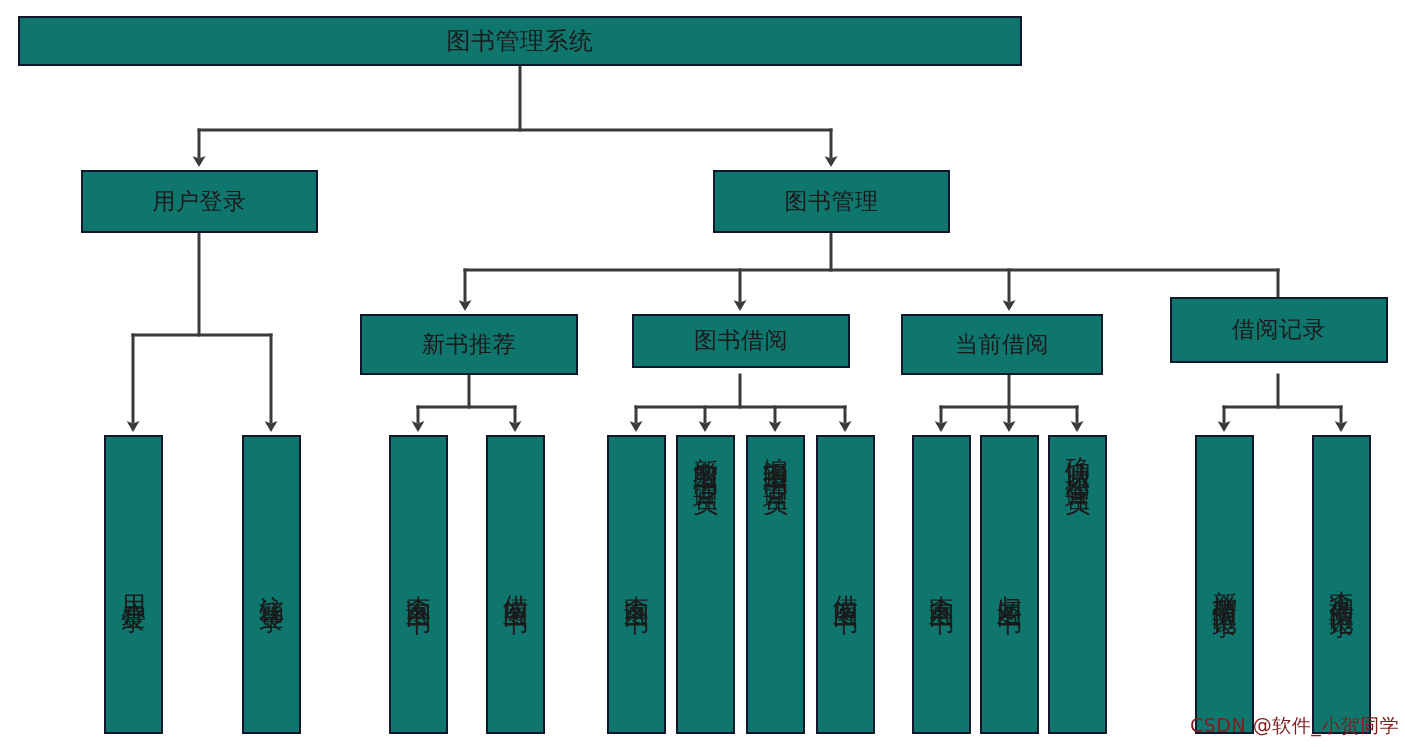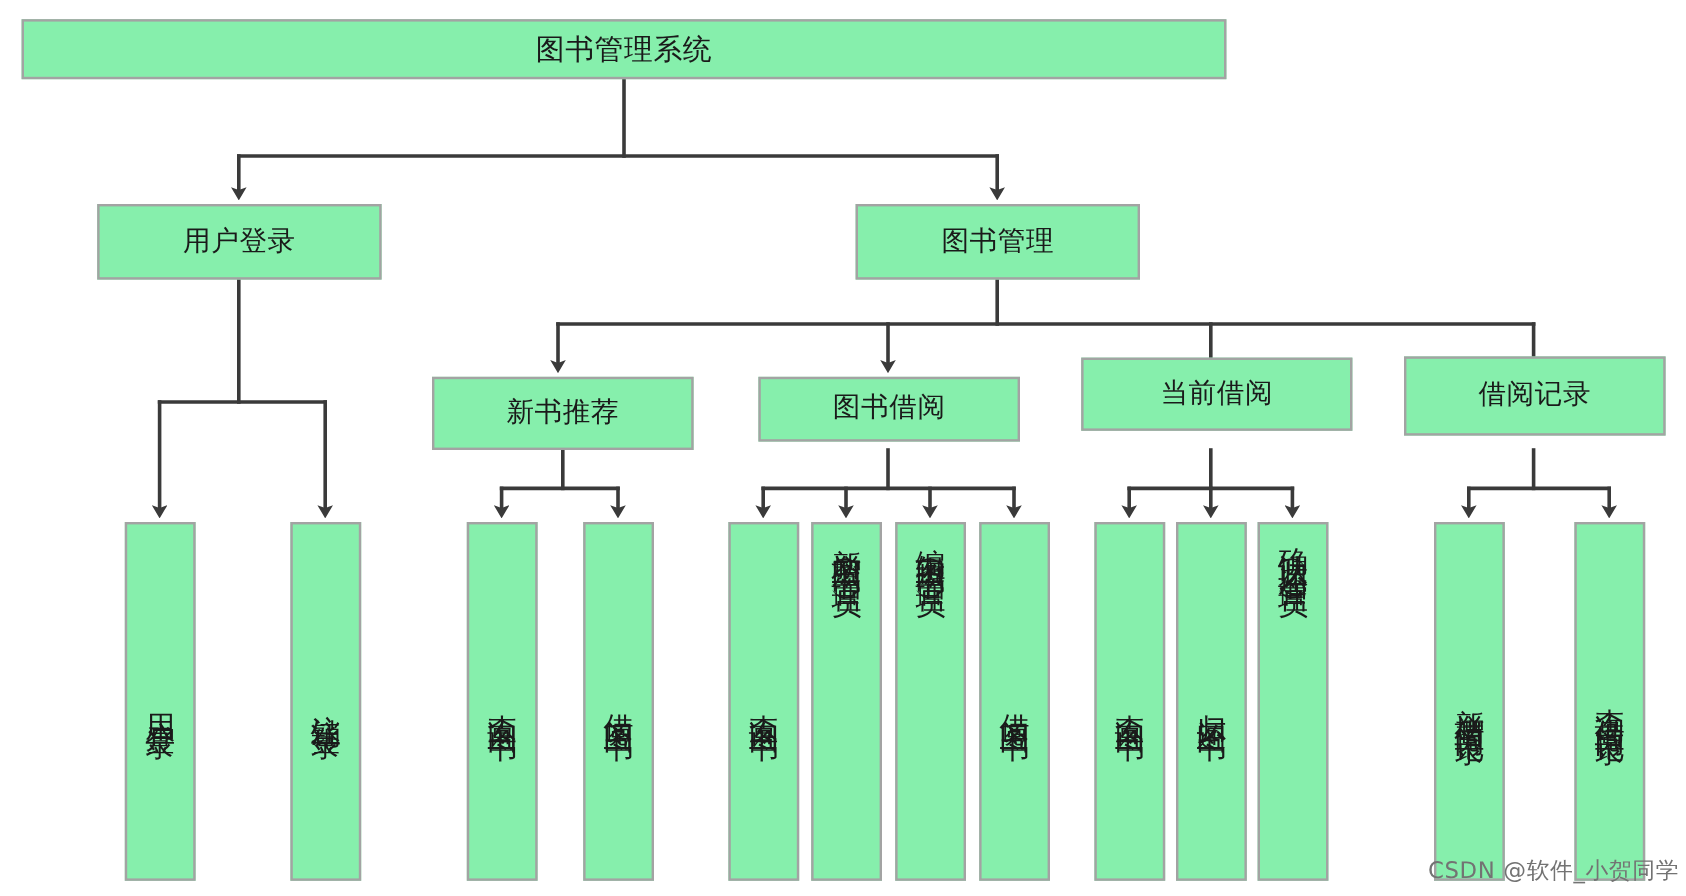--- a/index.html
+++ b/index.html
@@ -22,22 +22,22 @@
   svg.edges {
     position: absolute;
     left: 0;
     top: 0;
     width: 1405px;
     height: 747px;
   }
   .node {
     position: absolute;
     box-sizing: border-box;
-    background: #86efac;
-    border: 2px solid #a3a3a3;
+    background: #0f766e;
+    border: 2px solid #0f172a;
     display: flex;
     align-items: center;
     justify-content: center;
     overflow: hidden;
   }
   .node .label {
     color: #1a1a1a;
     text-align: center;
     line-height: 1.12;
     white-space: nowrap;
@@ -60,21 +60,21 @@
     font-size: 25px;
     line-height: 1;
     letter-spacing: 5px;
     white-space: nowrap;
   }
   .node.vert.mid {
     align-items: center;
   }
   .watermark {
     position: absolute;
-    color: #737373;
+    color: #7f1d1d;
     font-size: 19px;
     white-space: nowrap;
     letter-spacing: 0.5px;
   }
 </style>
 </head>
 <body>
 
 <div id="diagram-root">
 
@@ -141,21 +141,21 @@
   </div>
 
   <div class="node horiz" style="left:713px; top:170px; width:237px; height:63px;">
     <span class="label">图书管理</span>
   </div>
 
   <div class="node horiz" style="left:632px; top:314px; width:218px; height:54px;">
     <span class="label">图书借阅</span>
   </div>
 
-  <div class="node horiz" style="left:901px; top:298px; width:226px; height:61px;">
+  <div class="node horiz" style="left:901px; top:314px; width:202px; height:61px;">
     <span class="label">当前借阅</span>
   </div>
 
   <div class="node horiz" style="left:1170px; top:297px; width:218px; height:66px;">
     <span class="label">借阅记录</span>
   </div>
 
   <div class="node vert mid" style="left:104px; top:435px; width:59px; height:299px;">
     <span class="label">用户登录</span>
   </div>

